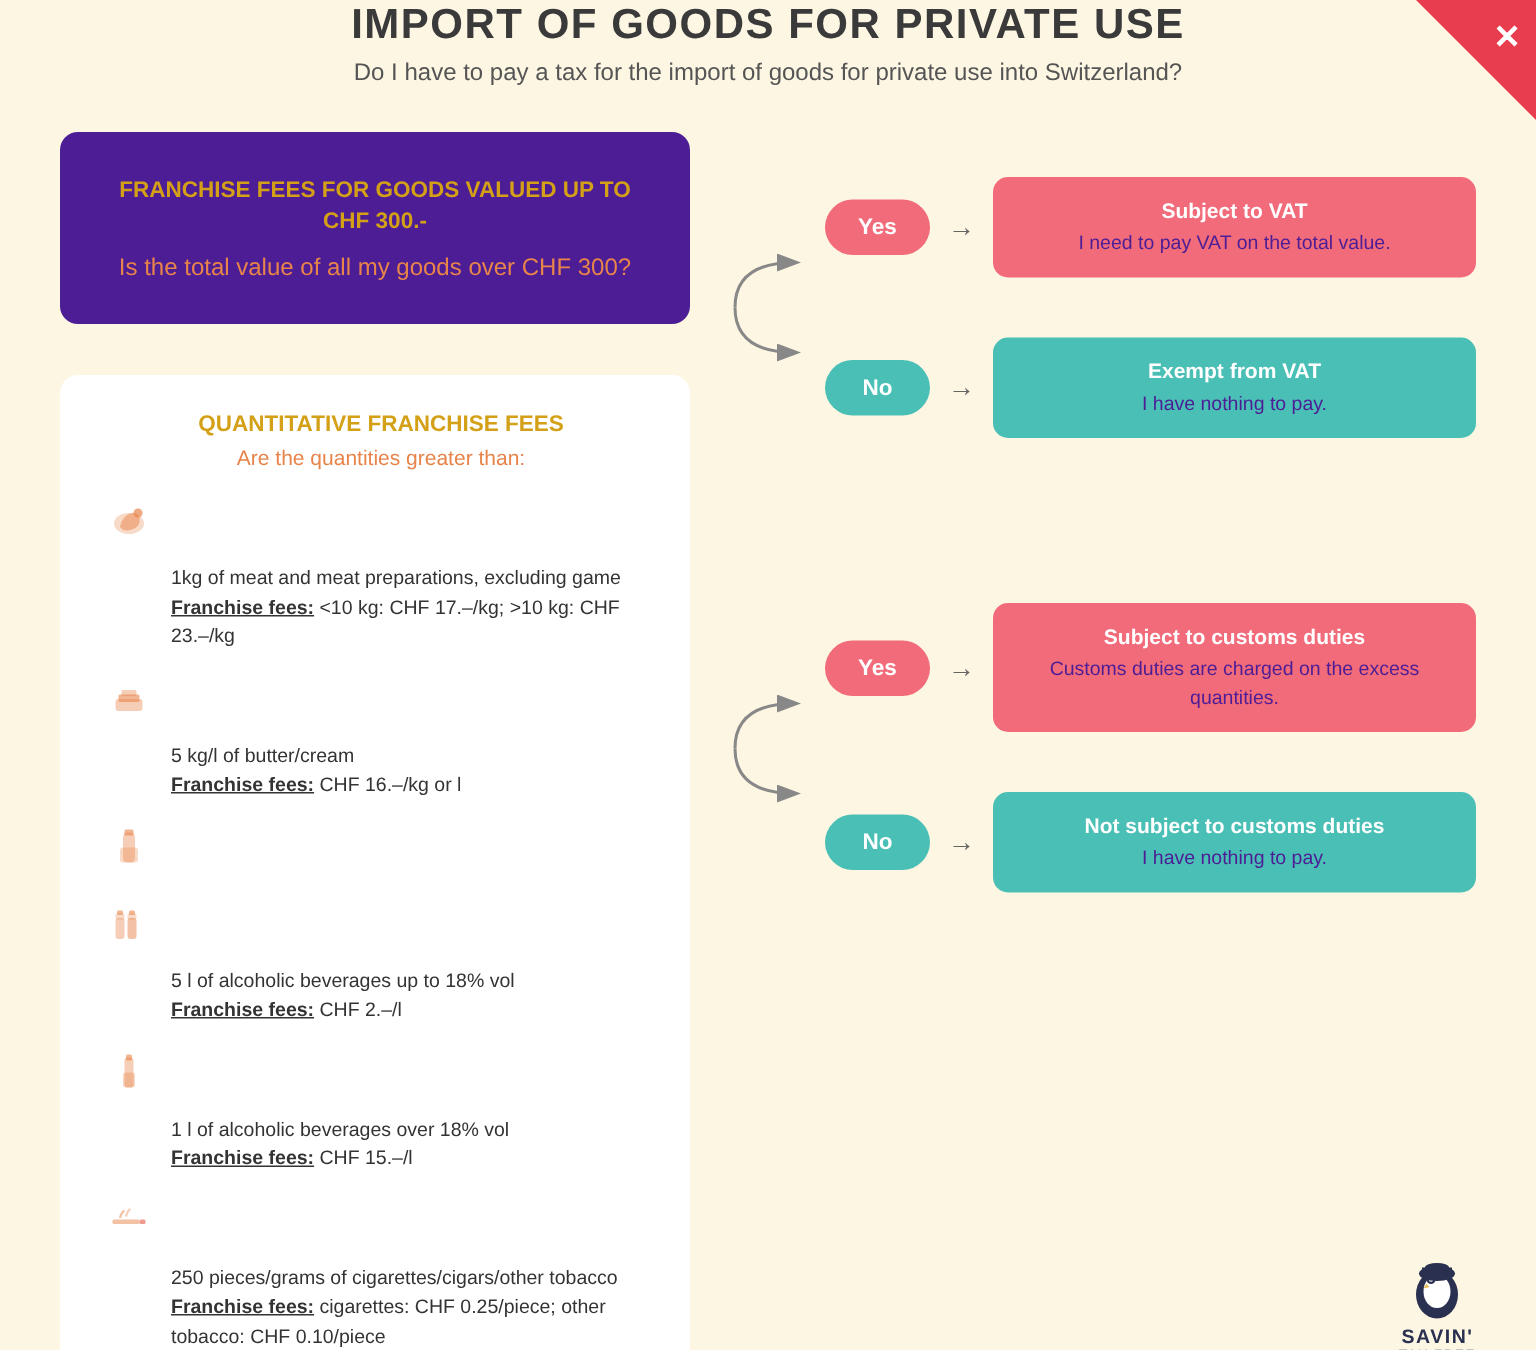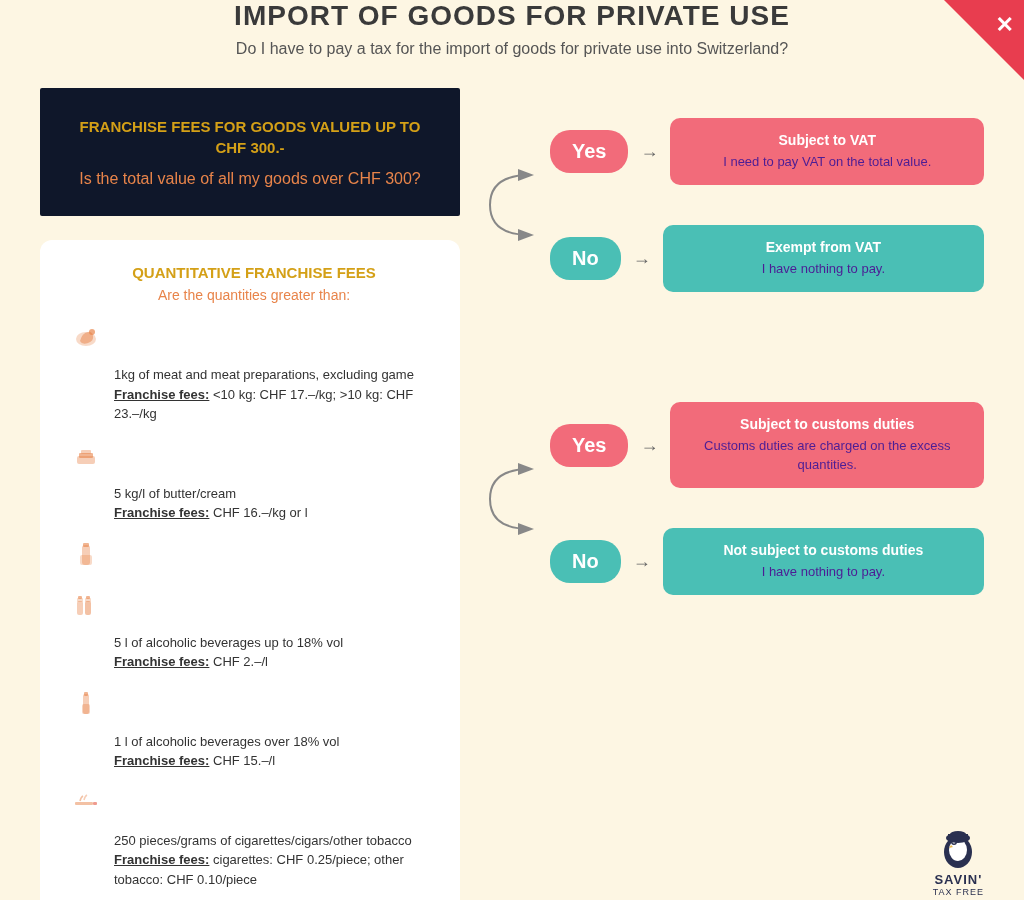--- a/index.html
+++ b/index.html
@@ -57,24 +57,24 @@
       gap: 20px;
     }
 
     
     .left-column {
       width: 420px;
       flex-shrink: 0;
     }
 
     .franchise-box {
-      background: #0f172a;
-      border-radius: 2px;
+      background: #4c1d95;
+      border-radius: 12px;
       padding: 28px 30px;
-      margin-bottom: 24px;
+      margin-bottom: 34px;
     }
 
     .franchise-box-title {
       color: #d4a017;
       font-size: 15px;
       font-weight: 900;
       text-align: center;
       text-transform: uppercase;
       line-height: 1.4;
     }
@@ -144,21 +144,21 @@
       flex: 1;
       display: flex;
       flex-direction: column;
       padding-top: 10px;
     }
 
     .flow-btn {
       border: none;
       border-radius: 20px;
       padding: 10px 22px;
-      font-size: 20px;
+      font-size: 15px;
       font-weight: 700;
       color: white;
       cursor: pointer;
       min-width: 70px;
       text-align: center;
     }
 
     .flow-btn.yes { background-color: #f26b7a; }
     .flow-btn.no { background-color: #4abfb5; }
 

